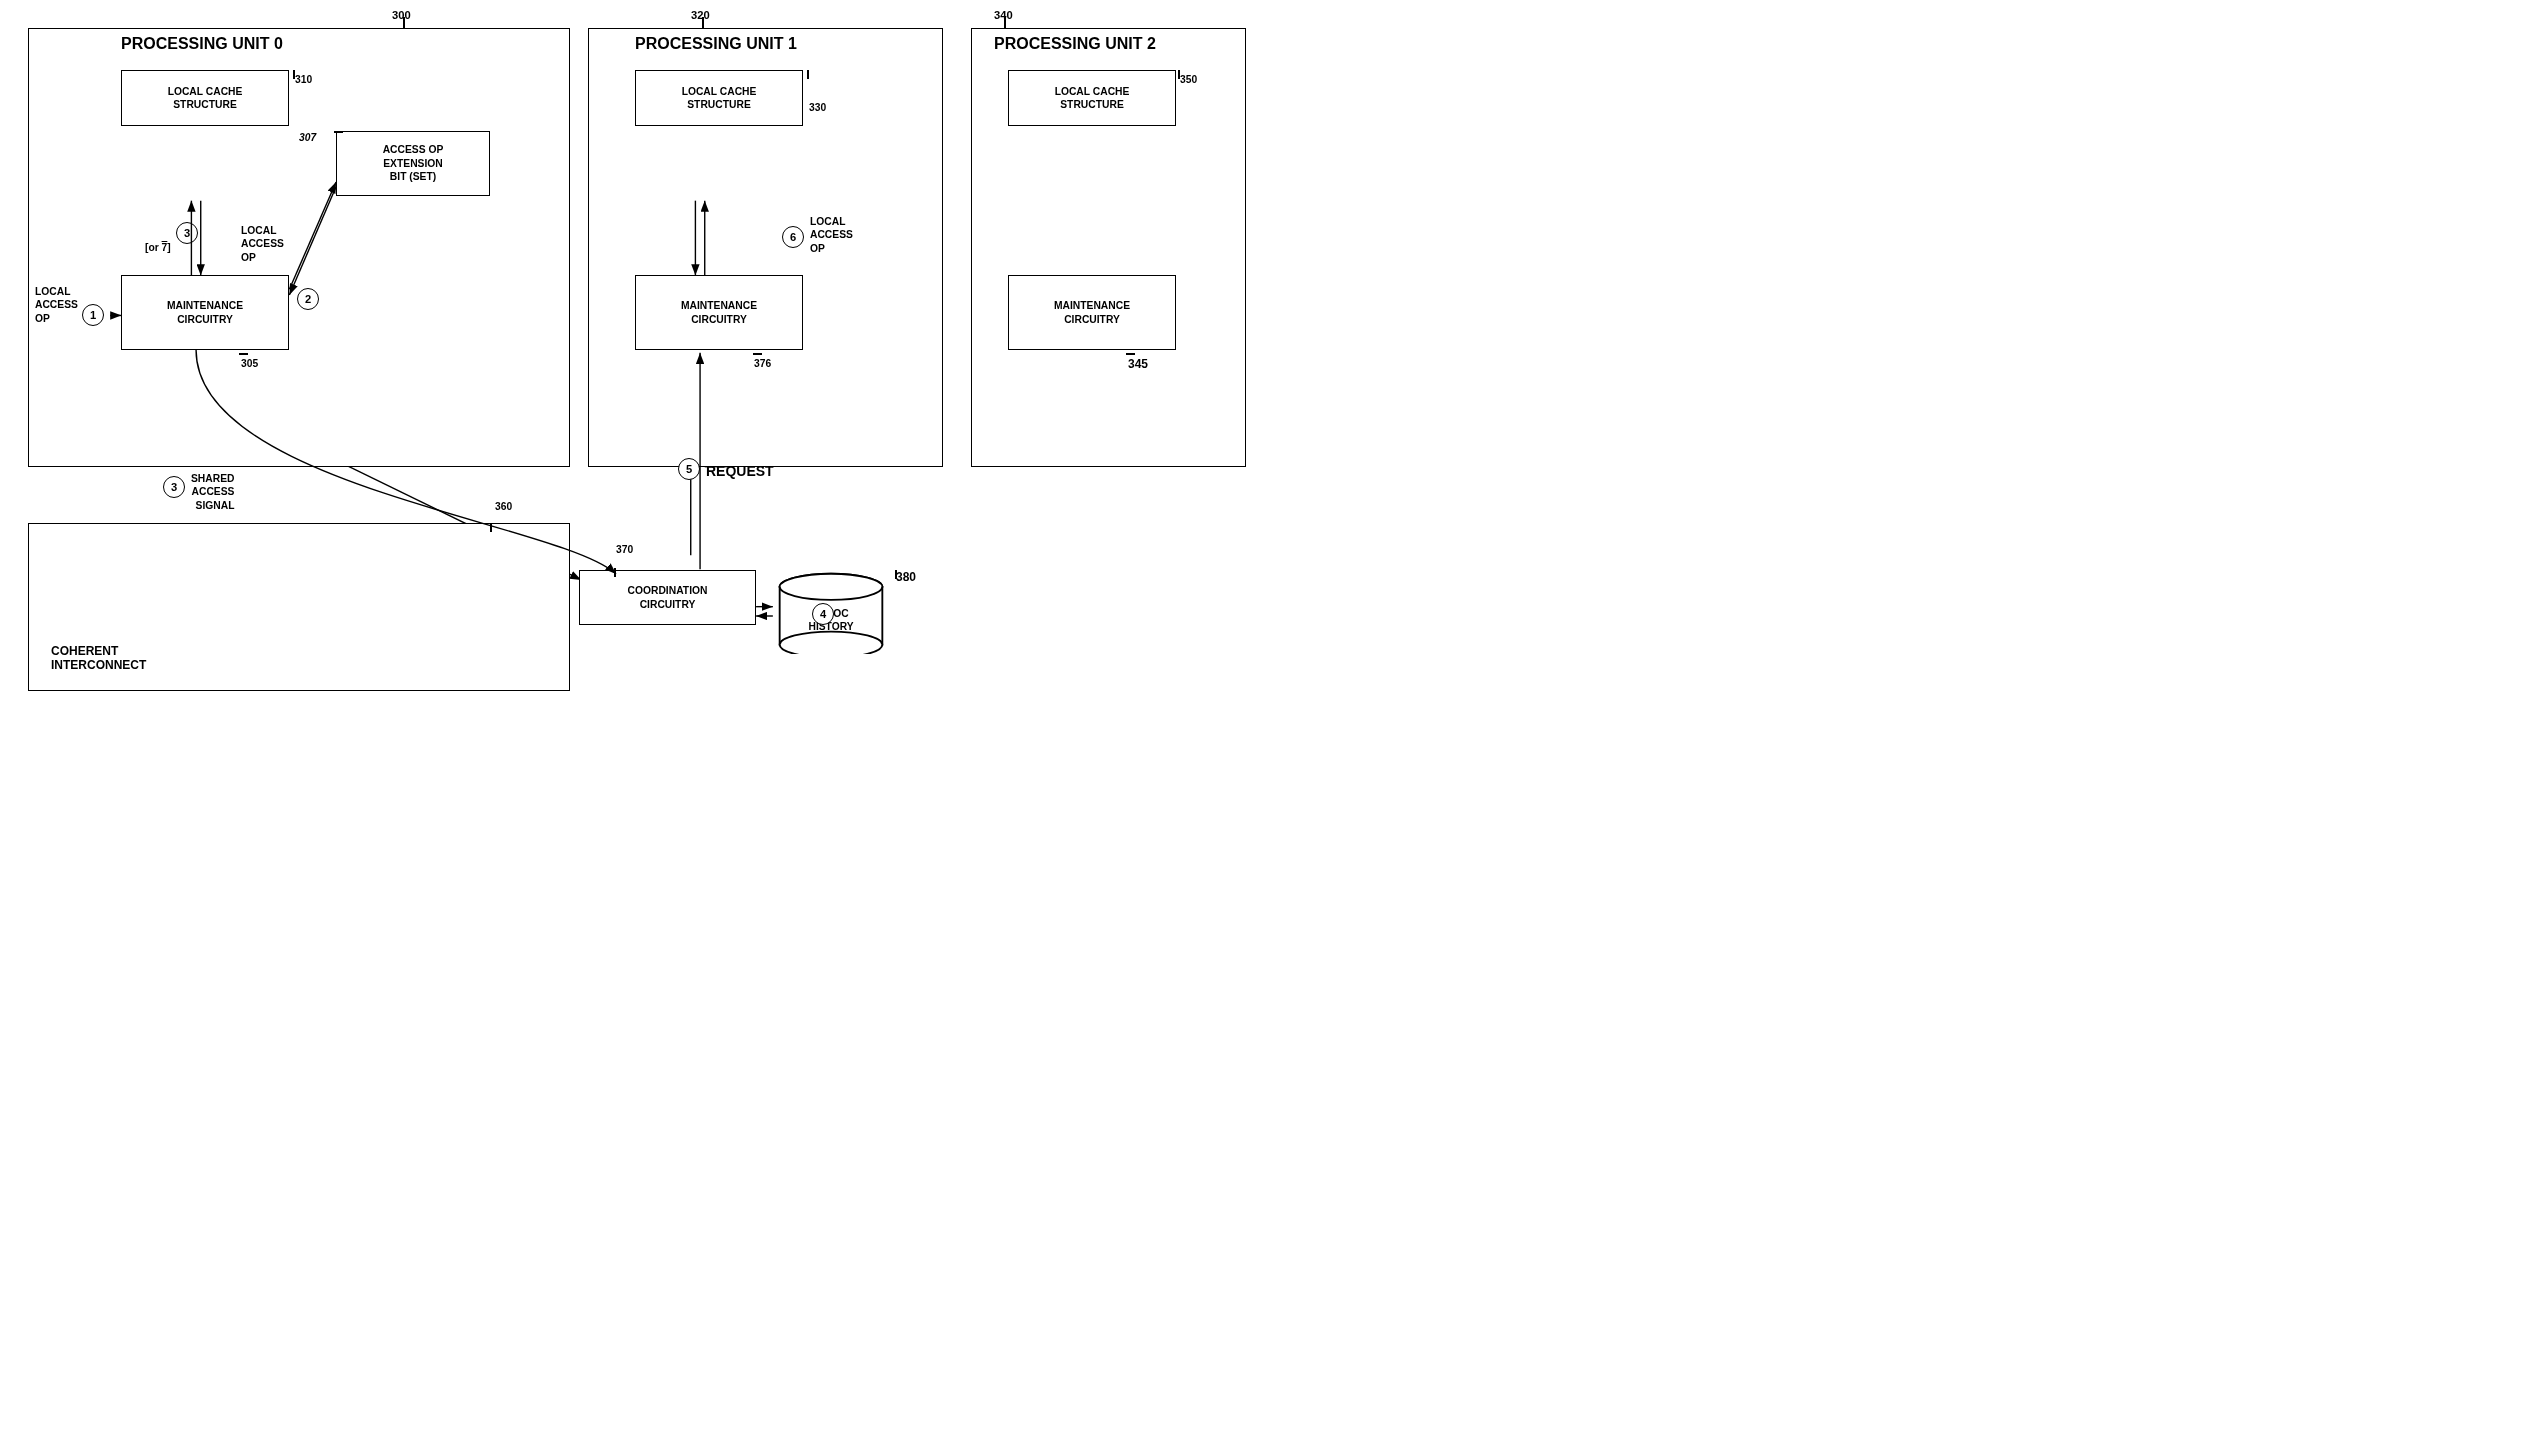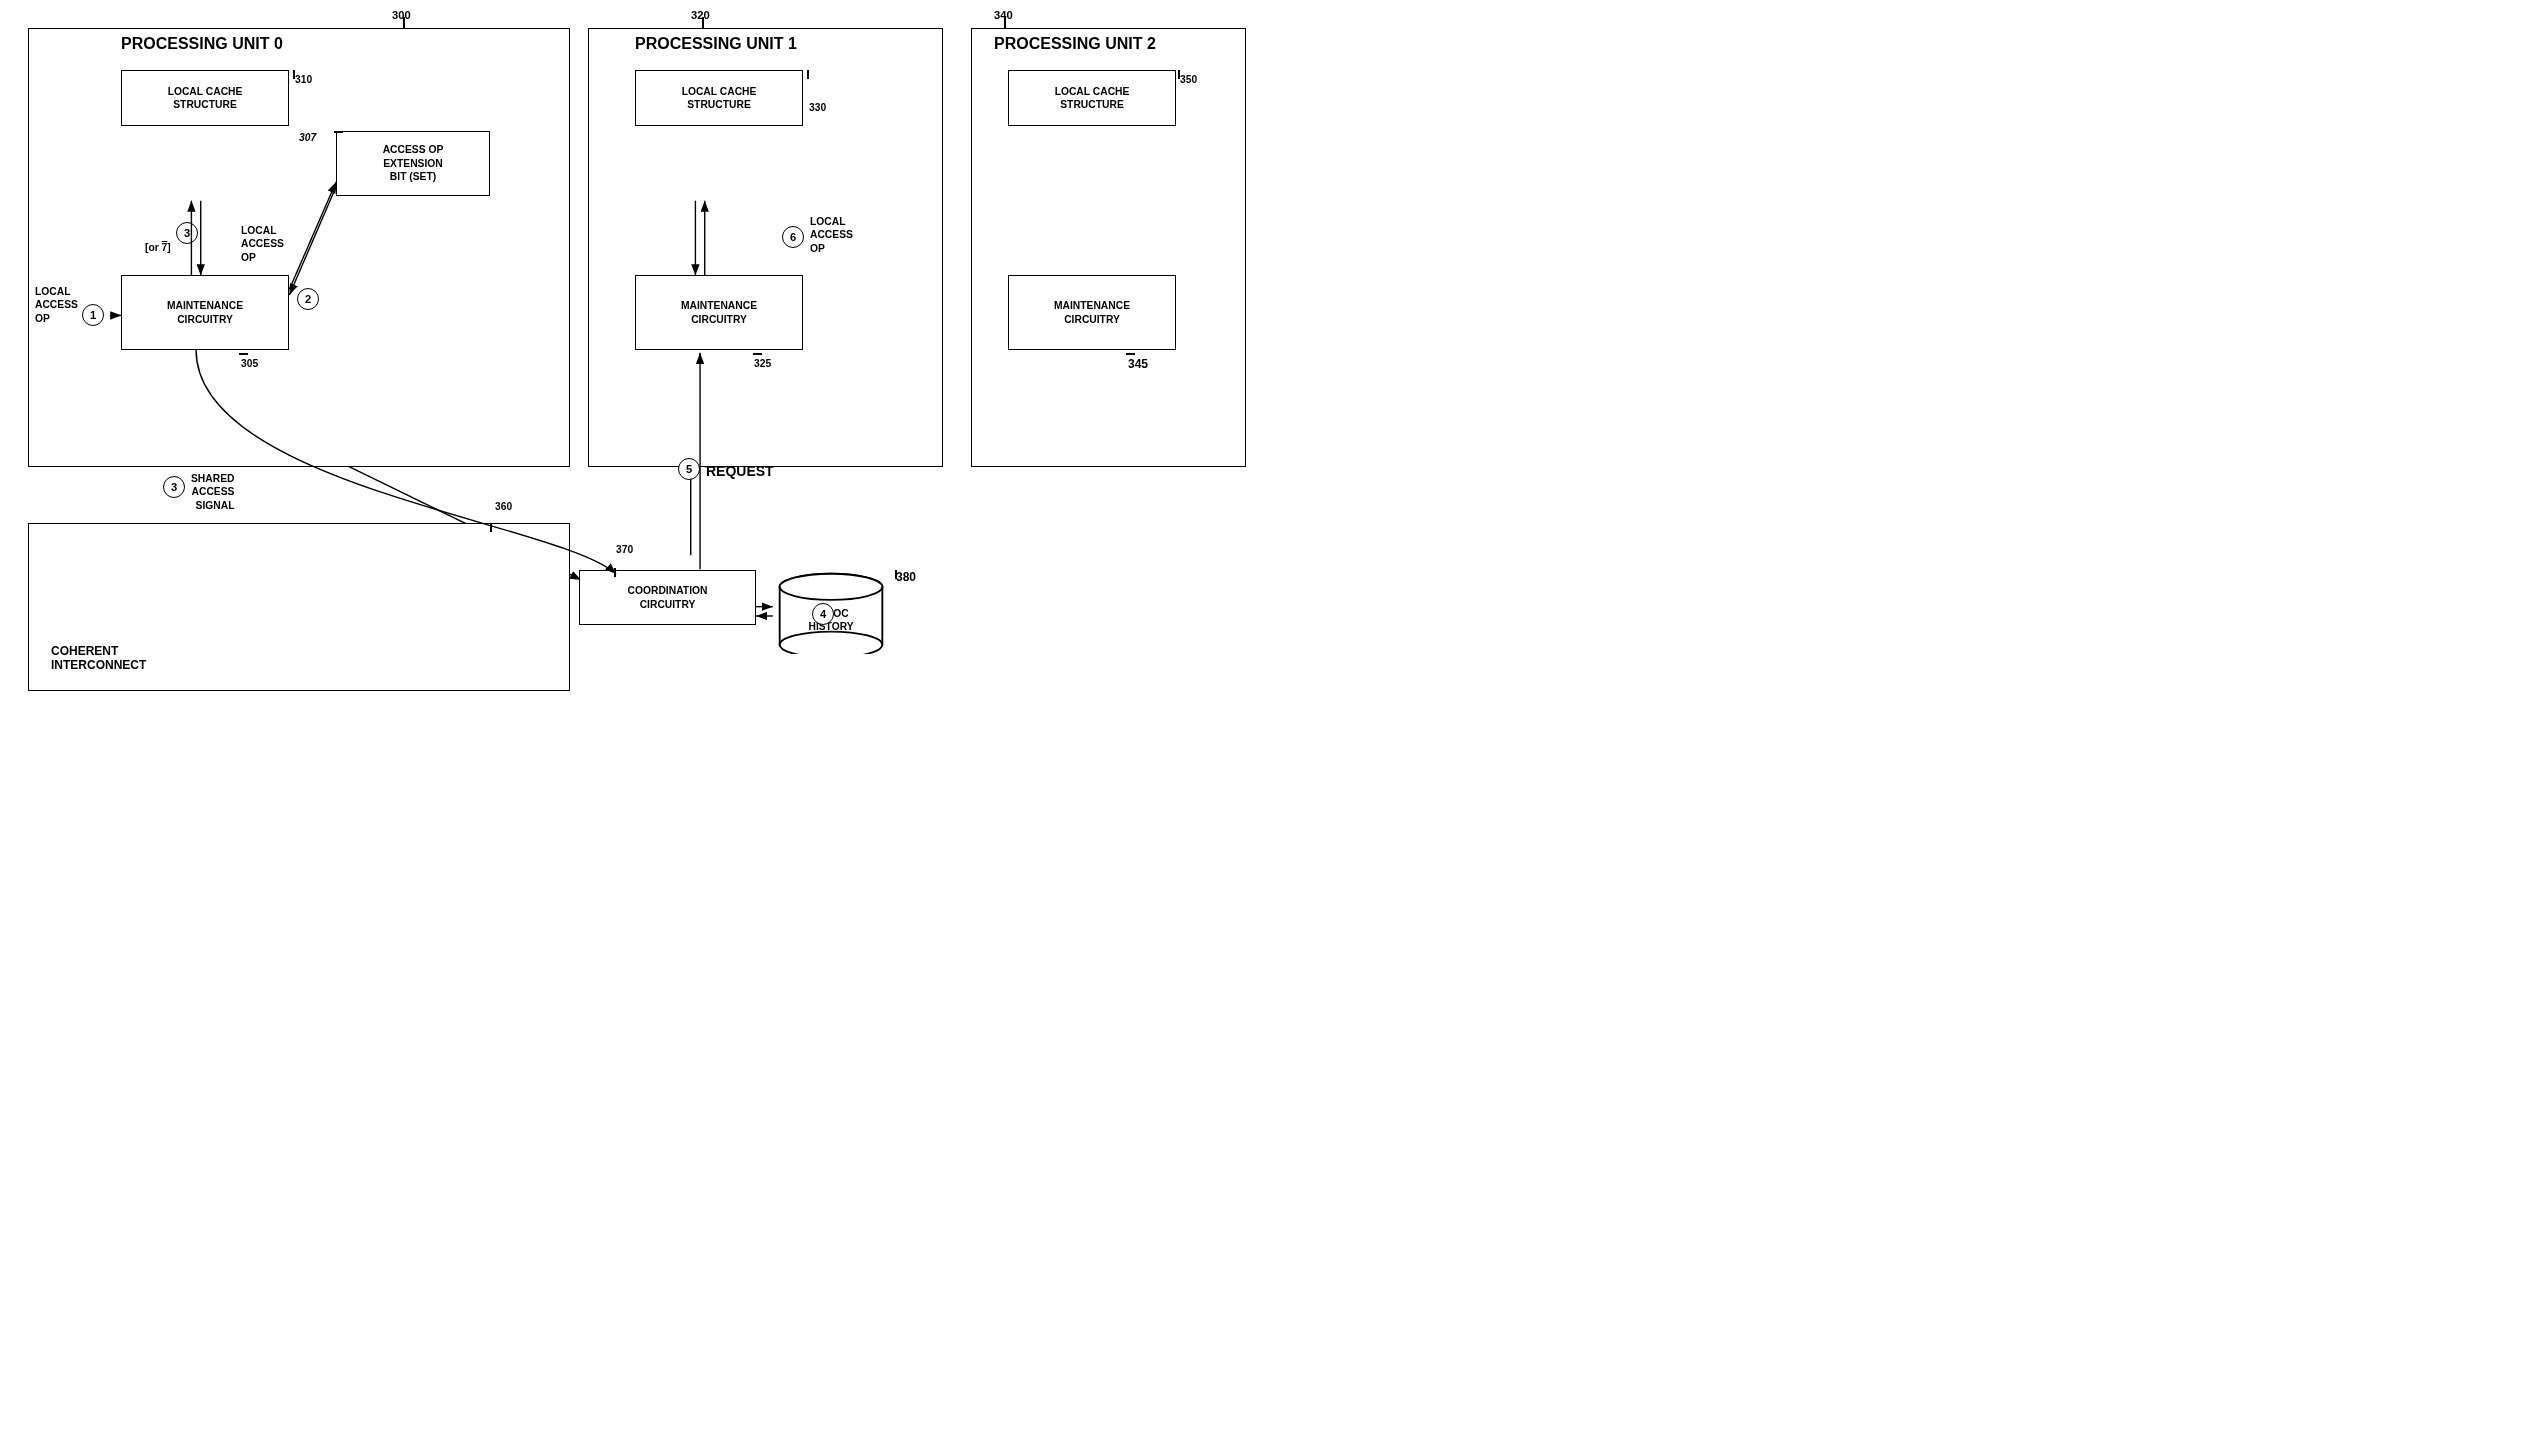--- a/index.html
+++ b/index.html
@@ -148,21 +148,21 @@
   <div class="circle-num" style="left:297px;top:288px;">2</div>
 
   <div class="pu-box" style="left:588px;top:28px;width:355px;height:439px;"></div>
   <div class="pu-label" style="left:635px;top:35px;">PROCESSING UNIT 1</div>
 
   <div class="box" style="left:635px;top:70px;width:168px;height:56px;font-size:10.3px;">LOCAL CACHE<br>STRUCTURE</div>
   <div class="label" style="left:809px;top:73px;font-size:10.3px;margin-top:28px;">330</div>
   <div style="position:absolute;left:807px;top:70px;width:1.9px;height:9.3px;background:#000;"></div>
 
   <div class="box" style="left:635px;top:275px;width:168px;height:75px;font-size:10.3px;">MAINTENANCE<br>CIRCUITRY</div>
-  <div class="label" style="left:754px;top:357px;font-size:10.3px;">325</div>
+  <div class="label" style="left:754px;top:357px;font-size:10.3px;">376</div>
   <div style="position:absolute;left:753px;top:353px;width:9.3px;height:1.9px;background:#000;"></div>
 
   <div class="label" style="left:810px;top:215px;font-size:10.3px;text-align:left;">LOCAL<br>ACCESS<br>OP</div>
 
   <div class="circle-num" style="left:782px;top:226px;">6</div>
 
   <div class="pu-box" style="left:971px;top:28px;width:275px;height:439px;"></div>
   <div class="pu-label" style="left:994px;top:35px;">PROCESSING UNIT 2</div>
 
   <div class="box" style="left:1008px;top:70px;width:168px;height:56px;font-size:10.3px;">LOCAL CACHE<br>STRUCTURE</div>

